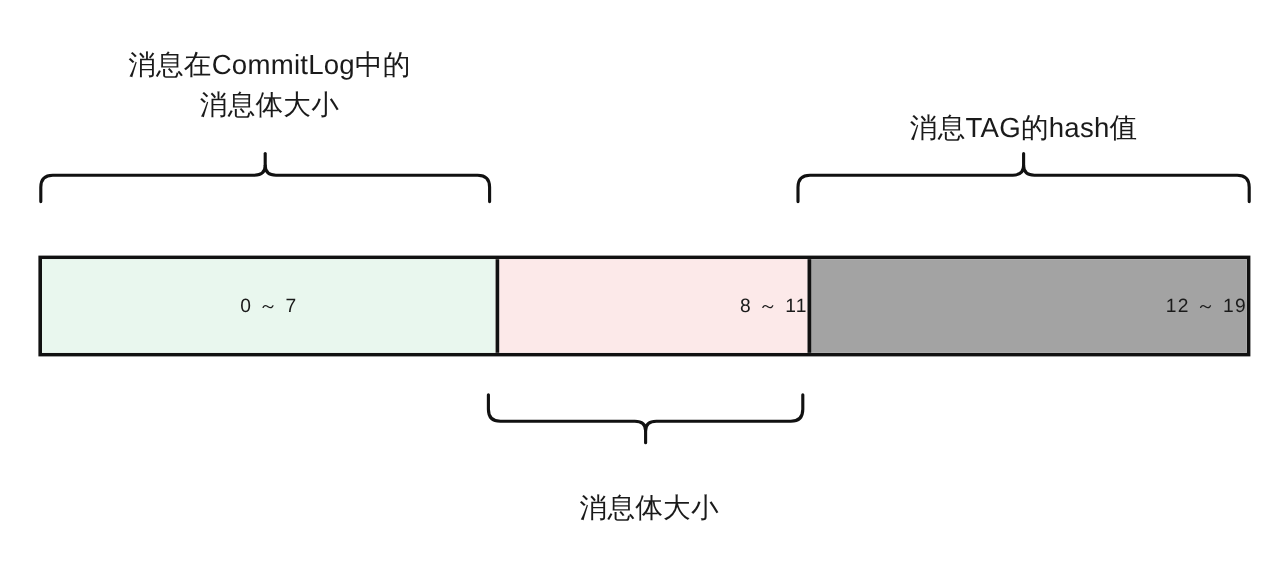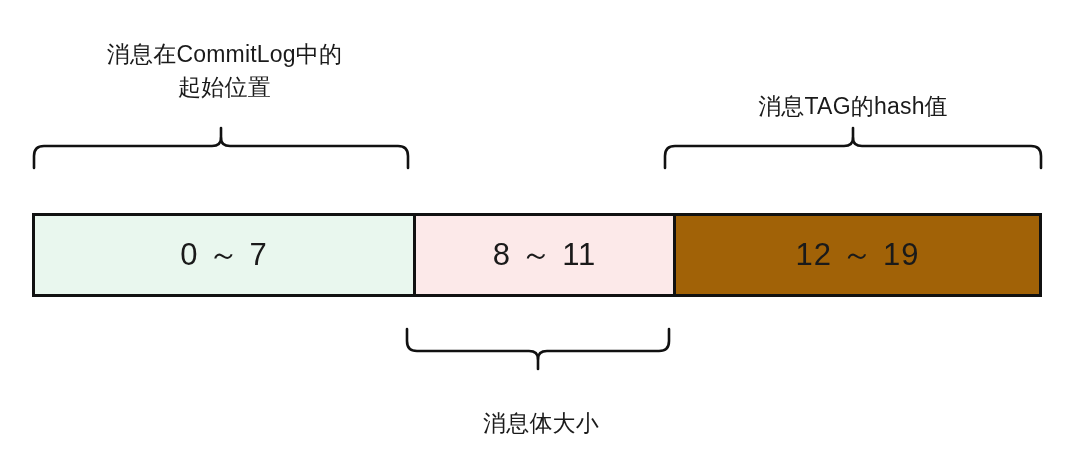--- a/index.html
+++ b/index.html
@@ -65,38 +65,39 @@
     display: flex;
     box-sizing: border-box;
     border: 3px solid #111111;
     background: #ffffff;
   }
   .segment {
     display: flex;
     align-items: center;
     justify-content: center;
     box-sizing: border-box;
-    font-size: 31px;
+    font-size: 16px;
     color: #1a1a1a;
     letter-spacing: 1px;
   }
   .segment + .segment {
     border-left: 3px solid #111111;
+    justify-content: flex-end;
   }
   #segment-offset { width: 378px; }
   #segment-size   { width: 260px; }
   #segment-tag    { flex: 1 1 auto; }
 </style>
 </head>
 <body>
 
 <div id="canvas">
 
   <div class="label" id="label-commitlog-offset">消息在CommitLog中的
-起始位置</div>
+消息体大小</div>
 
   <div class="label" id="label-tag-hash">消息TAG的hash值</div>
 
   <svg class="brace" id="brace-commitlog-offset" width="378" height="34" viewBox="0 0 378 34">
     <path d="M 2 32
              L 2 20
              Q 2 10 12 10
              L 180 10
              Q 189 10 189 2
              Q 189 10 198 10
@@ -119,21 +120,21 @@
     <path d="M 190 2 L 190 -8" fill="none" stroke="#111111" stroke-width="2.6" stroke-linecap="round"></path>
   </svg>
 
   <div id="segment-bar">
     <div class="segment" id="segment-offset" style="background:#e9f7ee">
       <span>0 ～ 7</span>
     </div>
     <div class="segment" id="segment-size" style="background:#fce9e9">
       <span>8 ～ 11</span>
     </div>
-    <div class="segment" id="segment-tag" style="background:#a16207">
+    <div class="segment" id="segment-tag" style="background:#a3a3a3">
       <span>12 ～ 19</span>
     </div>
   </div>
 
   <svg class="brace" id="brace-body-size" width="266" height="44" viewBox="0 0 266 44">
     <path d="M 2 2
              L 2 14
              Q 2 24 12 24
              L 124 24
              Q 133 24 133 32

